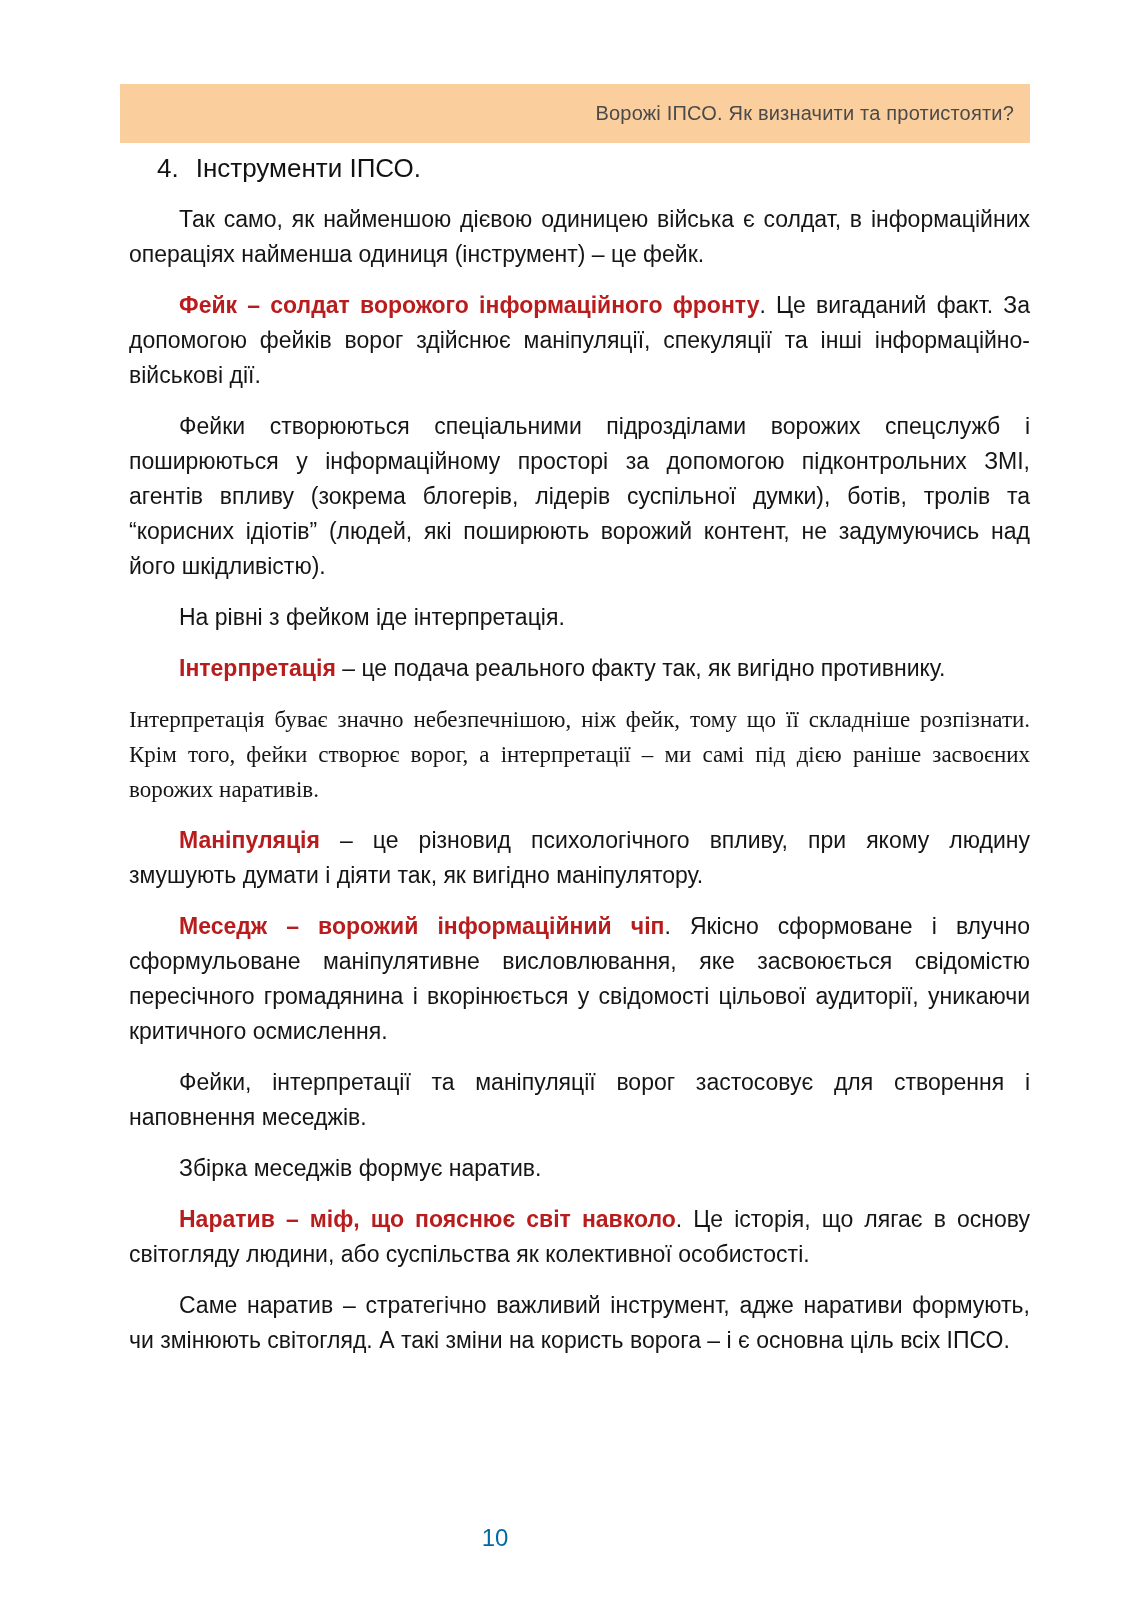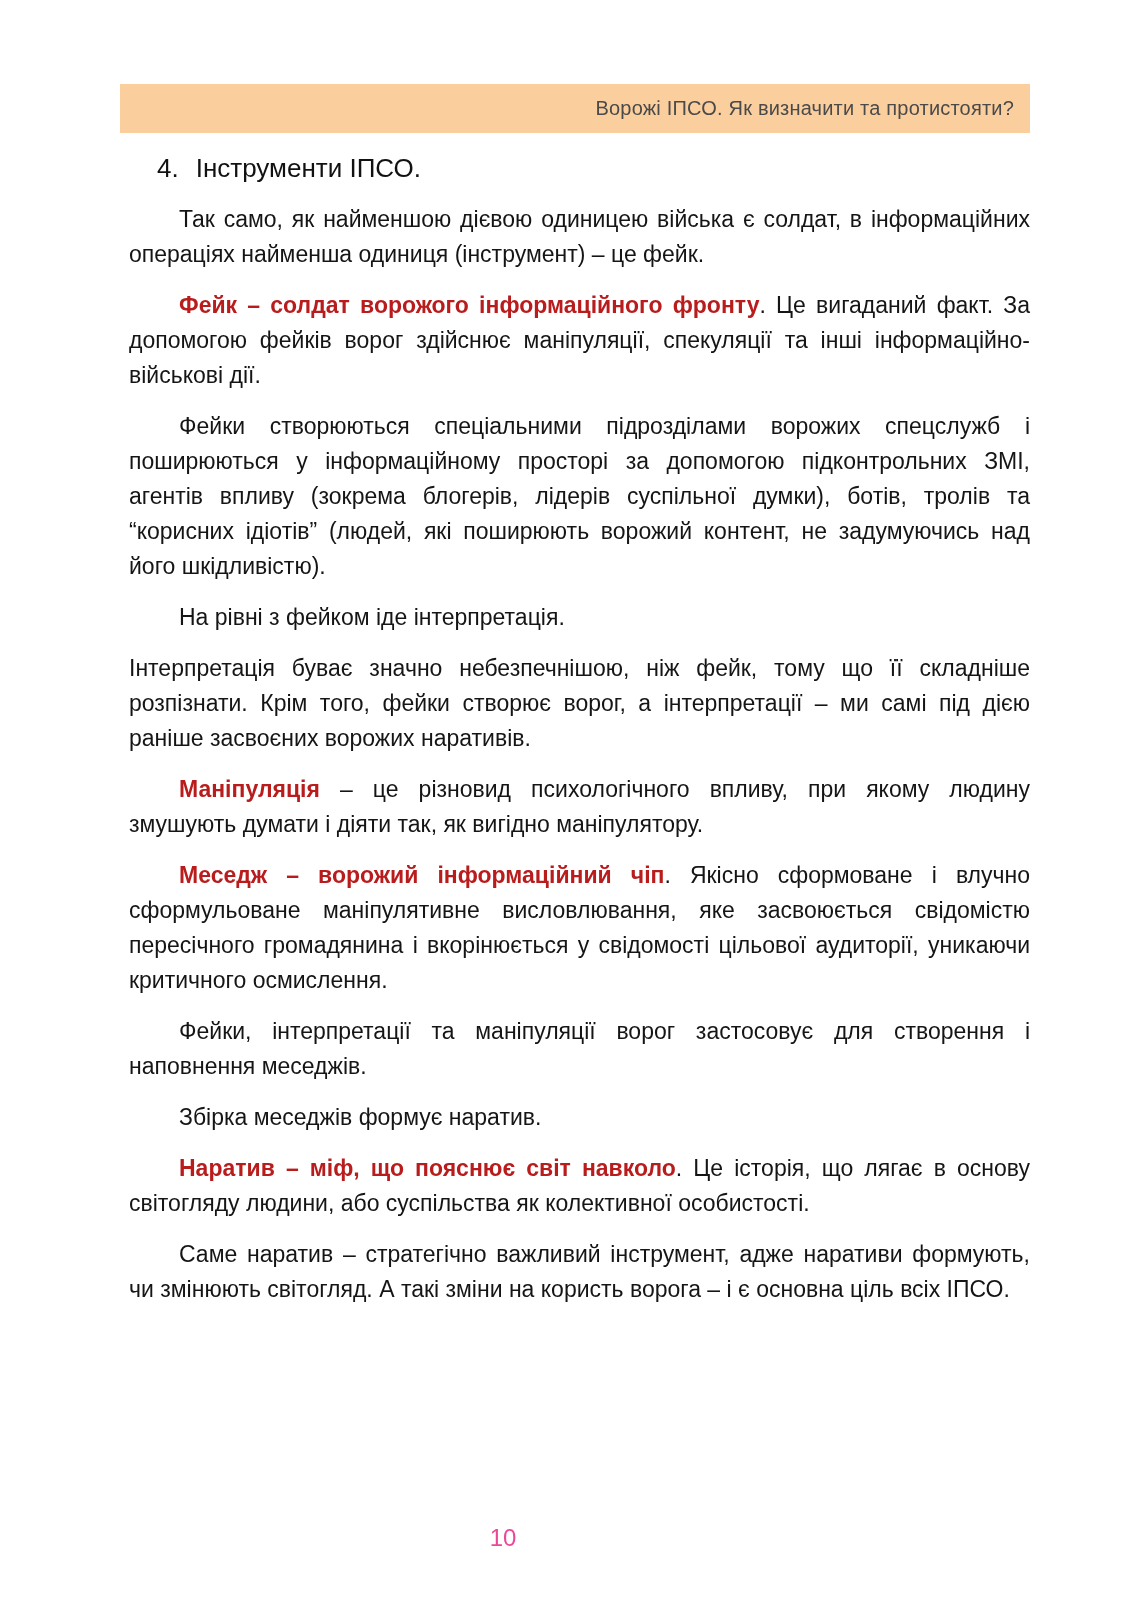--- a/index.html
+++ b/index.html
@@ -10,21 +10,21 @@
     background:#ffffff;
     overflow:hidden;
     font-family:"Liberation Sans","DejaVu Sans",sans-serif;
     color:#151515;
   }
   .header-band{
     position:absolute;
     left:120px;
     top:84px;
     width:910px;
-    height:49px;
+    height:59px;
     background:#fbce9d;
     display:flex;
     align-items:center;
     justify-content:flex-end;
     padding-right:16px;
     box-sizing:border-box;
   }
   .band-title{
     font-size:20px;
     color:#4a4a4a;
@@ -46,32 +46,31 @@
   }
   .h-num{margin-right:17px;}
   .para{
     margin:16px 0 0 4px;
     font-size:23px;
     line-height:35px;
     text-align:justify;
     color:#151515;
   }
   .para.indent{text-indent:50px;}
-  .para.noindent{text-indent:0;}
+  .para.noindent{text-indent:0;font-family:Liberation Serif, serif;}
   .para strong{font-weight:bold;color:#b91c1c;}
   .page-number{
     position:absolute;
     left:0;
     top:1524px;
     width:990px;
     text-align:center;
     font-size:24px;
     line-height:28px;
-    color:#ec4899;
-    margin-left:8px;
+    color:#0369a1;
   }
 </style>
 </head>
 <body>
 
 <div class="page">
 
   <div class="header-band">
     <span class="band-title">Ворожі ІПСО. Як визначити та протистояти?</span>
   </div>
@@ -81,20 +80,21 @@
     <h1 class="heading"><span class="h-num">4.</span><span>Інструменти ІПСО.</span></h1>
 
     <p class="para indent"><strong></strong><span>Так само, як найменшою дієвою одиницею війська є солдат, в інформаційних операціях найменша одиниця (інструмент) – це фейк.</span></p>
 
     <p class="para indent"><strong>Фейк – солдат ворожого інформаційного фронту</strong><span>. Це вигаданий факт. За допомогою фейків ворог здійснює маніпуляції, спекуляції та інші інформаційно-військові дії.</span></p>
 
     <p class="para indent"><strong></strong><span>Фейки створюються спеціальними підрозділами ворожих спецслужб і поширюються у інформаційному просторі за допомогою підконтрольних ЗМІ, агентів впливу (зокрема блогерів, лідерів суспільної думки), ботів, тролів та “корисних ідіотів” (людей, які поширюють ворожий контент, не задумуючись над його шкідливістю).</span></p>
 
     <p class="para indent"><strong></strong><span>На рівні з фейком іде інтерпретація.</span></p>
 
+    <p class="para indent"><strong>Інтерпретація</strong><span> – це подача реального факту так, як вигідно противнику.</span></p>
 
     <p class="para noindent"><strong></strong><span>Інтерпретація буває значно небезпечнішою, ніж фейк, тому що її складніше розпізнати. Крім того, фейки створює ворог, а інтерпретації – ми самі під дією раніше засвоєних ворожих наративів.</span></p>
 
 
     <p class="para indent"><strong>Маніпуляція</strong><span> – це різновид психологічного впливу, при якому людину змушують думати і діяти так, як вигідно маніпулятору.</span></p>
 
     <p class="para indent"><strong>Меседж – ворожий інформаційний чіп</strong><span>. Якісно сформоване і влучно сформульоване маніпулятивне висловлювання, яке засвоюється свідомістю пересічного громадянина і вкорінюється у свідомості цільової аудиторії, уникаючи критичного осмислення.</span></p>
 
     <p class="para indent"><strong></strong><span>Фейки, інтерпретації та маніпуляції ворог застосовує для створення і наповнення меседжів.</span></p>
 

